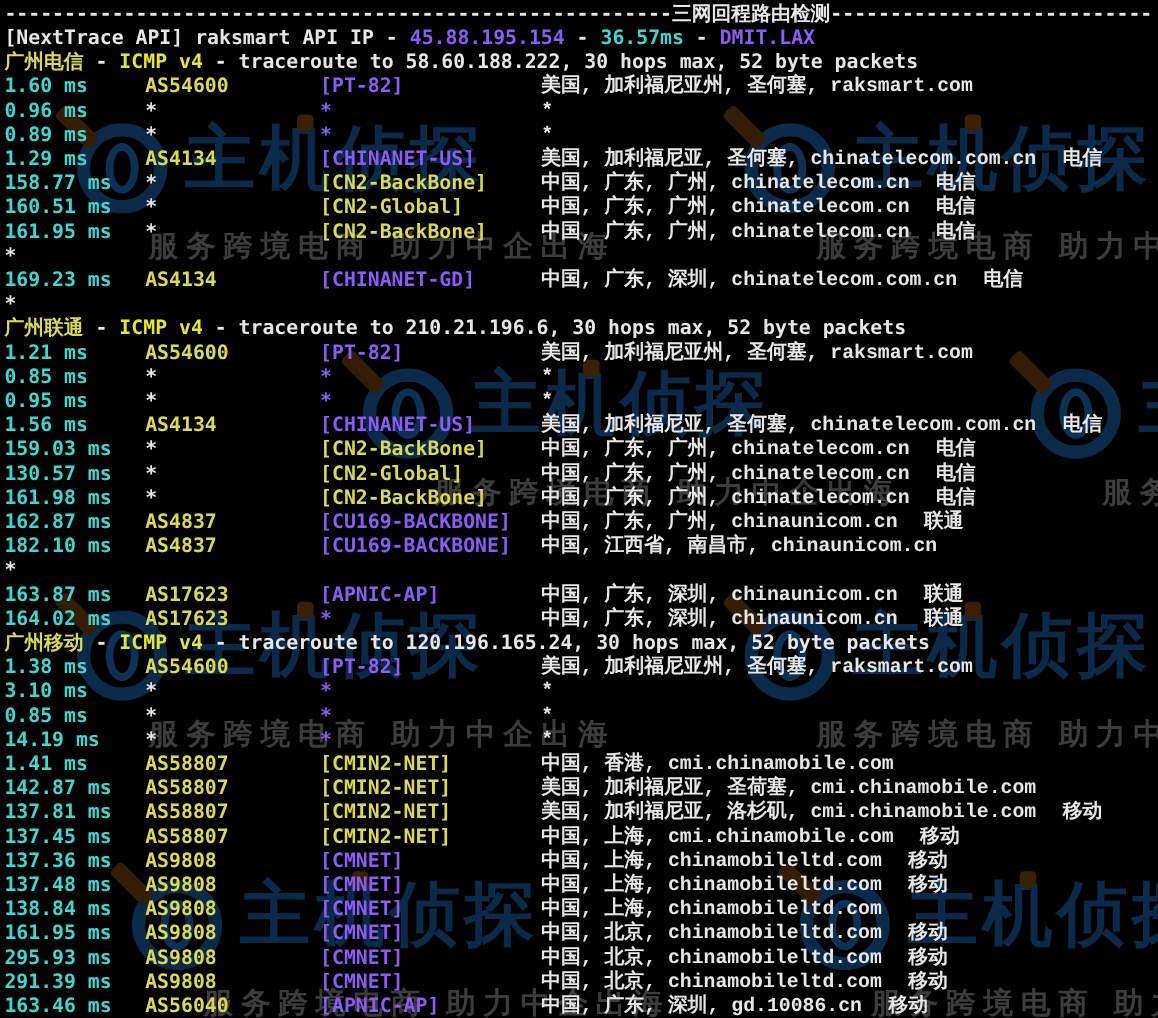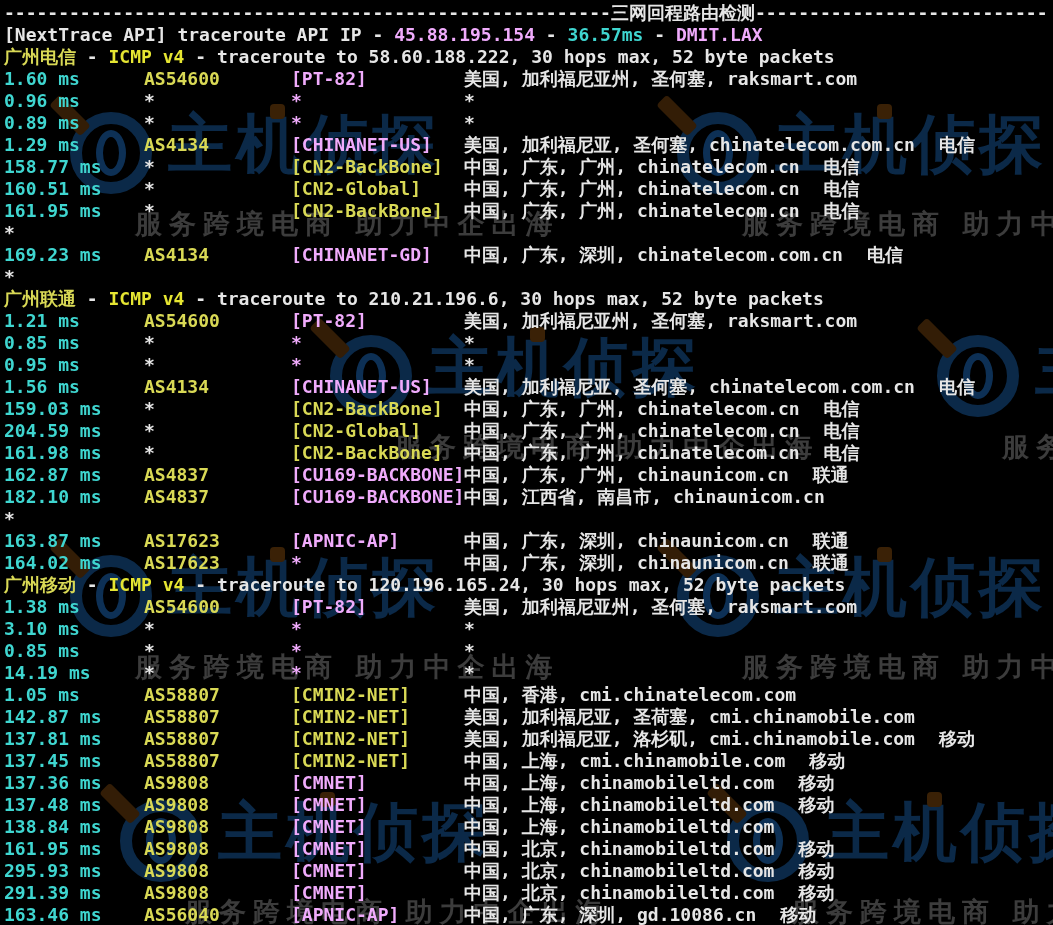--- a/index.html
+++ b/index.html
@@ -31,28 +31,28 @@
   }
   .wm-dot{position:absolute;width:15px;height:15px;background:#3a2106;border-radius:4px;top:-8px;left:200px;}
   .wm-sub{
     font-family:"DejaVu Sans","Liberation Sans",sans-serif;
     margin-top:12px;margin-left:65px;
     font-size:27px;font-weight:bold;color:#3c3c3c;letter-spacing:7px;white-space:nowrap;
   }
   
   .term{position:relative;z-index:1;padding:2px 0 0 4px;}
   .ln{position:relative;height:22px;line-height:22px;white-space:nowrap;}
-  .c2{position:absolute;left:140px;top:0;}
+  .c2{position:absolute;left:128px;top:0;}
   .c3{position:absolute;left:271px;top:0;margin-left:16px;}
-  .c4{position:absolute;left:460px;top:0;}
+  .c4{position:absolute;left:488px;top:0;font-family:Liberation Mono, monospace;}
   .w{color:#e6e6e6;}
   .cy{color:#3fd6d0;}
   .ye{color:#d9d955;}
   .by{color:#e6e632;}
-  .gr{color:#f0abfc;}
+  .gr{color:#8b5cf6;}
   .isp{margin-left:24px;color:#e6e6e6;}
 </style>
 </head>
 <body>
 
 <div class="screen">
   <div class="wm-layer" id="wm-layer">
       <div class="wm-tile" style="left: 70px; top: 112px;">
         <div class="wm-logo" style="position: relative;">
           <span class="wm-mag"></span>
@@ -113,52 +113,52 @@
           <span class="wm-mag"></span>
           <span class="wm-text">主机侦探</span>
           <span class="wm-dot"></span>
         </div>
         <div class="wm-sub">服务跨境电商  助力中企出海</div>
       </div>
     </div>
 
   <div class="term" id="term">
     <div class="ln"><span class="w">--------------------------------------------------------</span><span class="w">三网回程路由检测</span><span class="w">---------------------------</span></div>
-    <div class="ln"><span class="w">[NextTrace API]</span><span class="w"> traceroute API IP - </span><span class="gr">45.88.195.154</span><span class="w"> - </span><span class="cy">36.57ms</span><span class="w"> - </span><span class="gr">DMIT.LAX</span></div>
+    <div class="ln"><span class="w">[NextTrace API]</span><span class="w"> raksmart API IP - </span><span class="gr">45.88.195.154</span><span class="w"> - </span><span class="cy">36.57ms</span><span class="w"> - </span><span class="gr">DMIT.LAX</span></div>
 
   <div class="ln"><span class="ye">广州电信</span><span class="w"> - </span><span class="by">ICMP v4</span><span class="w"> - </span><span class="w">traceroute to 58.60.188.222, 30 hops max, 52 byte packets</span></div>
       <div class="ln"><span class="cy">1.60 ms</span><span class="c2 ye">AS54600</span><span class="c3 gr">[PT-82]</span><span class="c4 w">美国, 加利福尼亚州, 圣何塞, raksmart.com</span></div>
       <div class="ln"><span class="cy">0.96 ms</span><span class="c2 w">*</span><span class="c3 gr">*</span><span class="c4 w">*</span></div>
       <div class="ln"><span class="cy">0.89 ms</span><span class="c2 w">*</span><span class="c3 gr">*</span><span class="c4 w">*</span></div>
       <div class="ln"><span class="cy">1.29 ms</span><span class="c2 ye">AS4134</span><span class="c3 gr">[CHINANET-US]</span><span class="c4 w">美国, 加利福尼亚, 圣何塞, chinatelecom.com.cn<span class="isp">电信</span></span></div>
       <div class="ln"><span class="cy">158.77 ms</span><span class="c2 w">*</span><span class="c3 ye">[CN2-BackBone]</span><span class="c4 w">中国, 广东, 广州, chinatelecom.cn<span class="isp">电信</span></span></div>
       <div class="ln"><span class="cy">160.51 ms</span><span class="c2 w">*</span><span class="c3 ye">[CN2-Global]</span><span class="c4 w">中国, 广东, 广州, chinatelecom.cn<span class="isp">电信</span></span></div>
       <div class="ln"><span class="cy">161.95 ms</span><span class="c2 w">*</span><span class="c3 ye">[CN2-BackBone]</span><span class="c4 w">中国, 广东, 广州, chinatelecom.cn<span class="isp">电信</span></span></div>
       <div class="ln"><span class="w">*</span></div>
       <div class="ln"><span class="cy">169.23 ms</span><span class="c2 ye">AS4134</span><span class="c3 gr">[CHINANET-GD]</span><span class="c4 w">中国, 广东, 深圳, chinatelecom.com.cn<span class="isp">电信</span></span></div>
       <div class="ln"><span class="w">*</span></div>
       <div class="ln"><span class="ye">广州联通</span><span class="w"> - </span><span class="by">ICMP v4</span><span class="w"> - </span><span class="w">traceroute to 210.21.196.6, 30 hops max, 52 byte packets</span></div>
       <div class="ln"><span class="cy">1.21 ms</span><span class="c2 ye">AS54600</span><span class="c3 gr">[PT-82]</span><span class="c4 w">美国, 加利福尼亚州, 圣何塞, raksmart.com</span></div>
       <div class="ln"><span class="cy">0.85 ms</span><span class="c2 w">*</span><span class="c3 gr">*</span><span class="c4 w">*</span></div>
       <div class="ln"><span class="cy">0.95 ms</span><span class="c2 w">*</span><span class="c3 gr">*</span><span class="c4 w">*</span></div>
       <div class="ln"><span class="cy">1.56 ms</span><span class="c2 ye">AS4134</span><span class="c3 gr">[CHINANET-US]</span><span class="c4 w">美国, 加利福尼亚, 圣何塞, chinatelecom.com.cn<span class="isp">电信</span></span></div>
       <div class="ln"><span class="cy">159.03 ms</span><span class="c2 w">*</span><span class="c3 ye">[CN2-BackBone]</span><span class="c4 w">中国, 广东, 广州, chinatelecom.cn<span class="isp">电信</span></span></div>
-      <div class="ln"><span class="cy">204.59 ms</span><span class="c2 w">*</span><span class="c3 ye">[CN2-Global]</span><span class="c4 w">中国, 广东, 广州, chinatelecom.cn<span class="isp">电信</span></span></div>
+      <div class="ln"><span class="cy">130.57 ms</span><span class="c2 w">*</span><span class="c3 ye">[CN2-Global]</span><span class="c4 w">中国, 广东, 广州, chinatelecom.cn<span class="isp">电信</span></span></div>
       <div class="ln"><span class="cy">161.98 ms</span><span class="c2 w">*</span><span class="c3 ye">[CN2-BackBone]</span><span class="c4 w">中国, 广东, 广州, chinatelecom.cn<span class="isp">电信</span></span></div>
       <div class="ln"><span class="cy">162.87 ms</span><span class="c2 ye">AS4837</span><span class="c3 gr">[CU169-BACKBONE]</span><span class="c4 w">中国, 广东, 广州, chinaunicom.cn<span class="isp">联通</span></span></div>
       <div class="ln"><span class="cy">182.10 ms</span><span class="c2 ye">AS4837</span><span class="c3 gr">[CU169-BACKBONE]</span><span class="c4 w">中国, 江西省, 南昌市, chinaunicom.cn</span></div>
       <div class="ln"><span class="w">*</span></div>
       <div class="ln"><span class="cy">163.87 ms</span><span class="c2 ye">AS17623</span><span class="c3 gr">[APNIC-AP]</span><span class="c4 w">中国, 广东, 深圳, chinaunicom.cn<span class="isp">联通</span></span></div>
       <div class="ln"><span class="cy">164.02 ms</span><span class="c2 ye">AS17623</span><span class="c3 gr">*</span><span class="c4 w">中国, 广东, 深圳, chinaunicom.cn<span class="isp">联通</span></span></div>
       <div class="ln"><span class="ye">广州移动</span><span class="w"> - </span><span class="by">ICMP v4</span><span class="w"> - </span><span class="w">traceroute to 120.196.165.24, 30 hops max, 52 byte packets</span></div>
       <div class="ln"><span class="cy">1.38 ms</span><span class="c2 ye">AS54600</span><span class="c3 gr">[PT-82]</span><span class="c4 w">美国, 加利福尼亚州, 圣何塞, raksmart.com</span></div>
       <div class="ln"><span class="cy">3.10 ms</span><span class="c2 w">*</span><span class="c3 gr">*</span><span class="c4 w">*</span></div>
       <div class="ln"><span class="cy">0.85 ms</span><span class="c2 w">*</span><span class="c3 gr">*</span><span class="c4 w">*</span></div>
       <div class="ln"><span class="cy">14.19 ms</span><span class="c2 w">*</span><span class="c3 gr">*</span><span class="c4 w">*</span></div>
-      <div class="ln"><span class="cy">1.05 ms</span><span class="c2 ye">AS58807</span><span class="c3 ye">[CMIN2-NET]</span><span class="c4 w">中国, 香港, cmi.chinatelecom.com</span></div>
+      <div class="ln"><span class="cy">1.41 ms</span><span class="c2 ye">AS58807</span><span class="c3 ye">[CMIN2-NET]</span><span class="c4 w">中国, 香港, cmi.chinamobile.com</span></div>
       <div class="ln"><span class="cy">142.87 ms</span><span class="c2 ye">AS58807</span><span class="c3 ye">[CMIN2-NET]</span><span class="c4 w">美国, 加利福尼亚, 圣荷塞, cmi.chinamobile.com</span></div>
       <div class="ln"><span class="cy">137.81 ms</span><span class="c2 ye">AS58807</span><span class="c3 ye">[CMIN2-NET]</span><span class="c4 w">美国, 加利福尼亚, 洛杉矶, cmi.chinamobile.com<span class="isp">移动</span></span></div>
       <div class="ln"><span class="cy">137.45 ms</span><span class="c2 ye">AS58807</span><span class="c3 ye">[CMIN2-NET]</span><span class="c4 w">中国, 上海, cmi.chinamobile.com<span class="isp">移动</span></span></div>
       <div class="ln"><span class="cy">137.36 ms</span><span class="c2 ye">AS9808</span><span class="c3 gr">[CMNET]</span><span class="c4 w">中国, 上海, chinamobileltd.com<span class="isp">移动</span></span></div>
       <div class="ln"><span class="cy">137.48 ms</span><span class="c2 ye">AS9808</span><span class="c3 gr">[CMNET]</span><span class="c4 w">中国, 上海, chinamobileltd.com<span class="isp">移动</span></span></div>
       <div class="ln"><span class="cy">138.84 ms</span><span class="c2 ye">AS9808</span><span class="c3 gr">[CMNET]</span><span class="c4 w">中国, 上海, chinamobileltd.com</span></div>
       <div class="ln"><span class="cy">161.95 ms</span><span class="c2 ye">AS9808</span><span class="c3 gr">[CMNET]</span><span class="c4 w">中国, 北京, chinamobileltd.com<span class="isp">移动</span></span></div>
       <div class="ln"><span class="cy">295.93 ms</span><span class="c2 ye">AS9808</span><span class="c3 gr">[CMNET]</span><span class="c4 w">中国, 北京, chinamobileltd.com<span class="isp">移动</span></span></div>
       <div class="ln"><span class="cy">291.39 ms</span><span class="c2 ye">AS9808</span><span class="c3 gr">[CMNET]</span><span class="c4 w">中国, 北京, chinamobileltd.com<span class="isp">移动</span></span></div>
       <div class="ln"><span class="cy">163.46 ms</span><span class="c2 ye">AS56040</span><span class="c3 gr">[APNIC-AP]</span><span class="c4 w">中国, 广东, 深圳, gd.10086.cn<span class="isp">移动</span></span></div>

